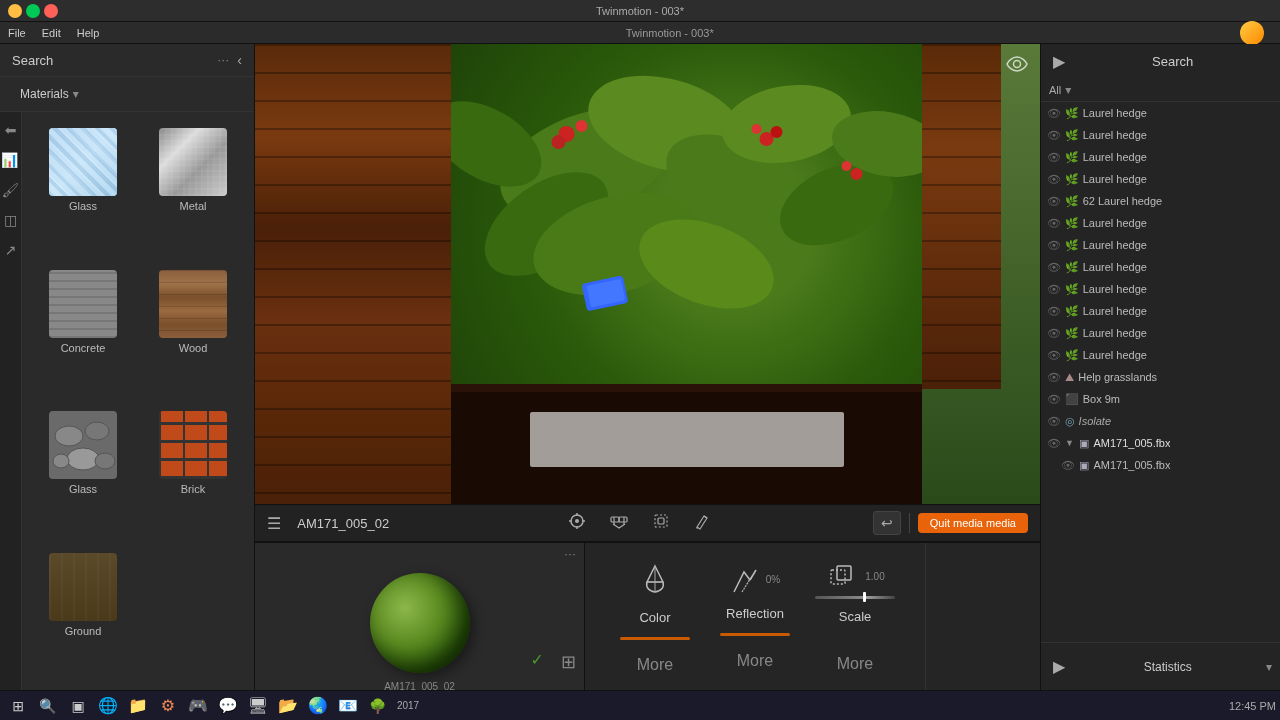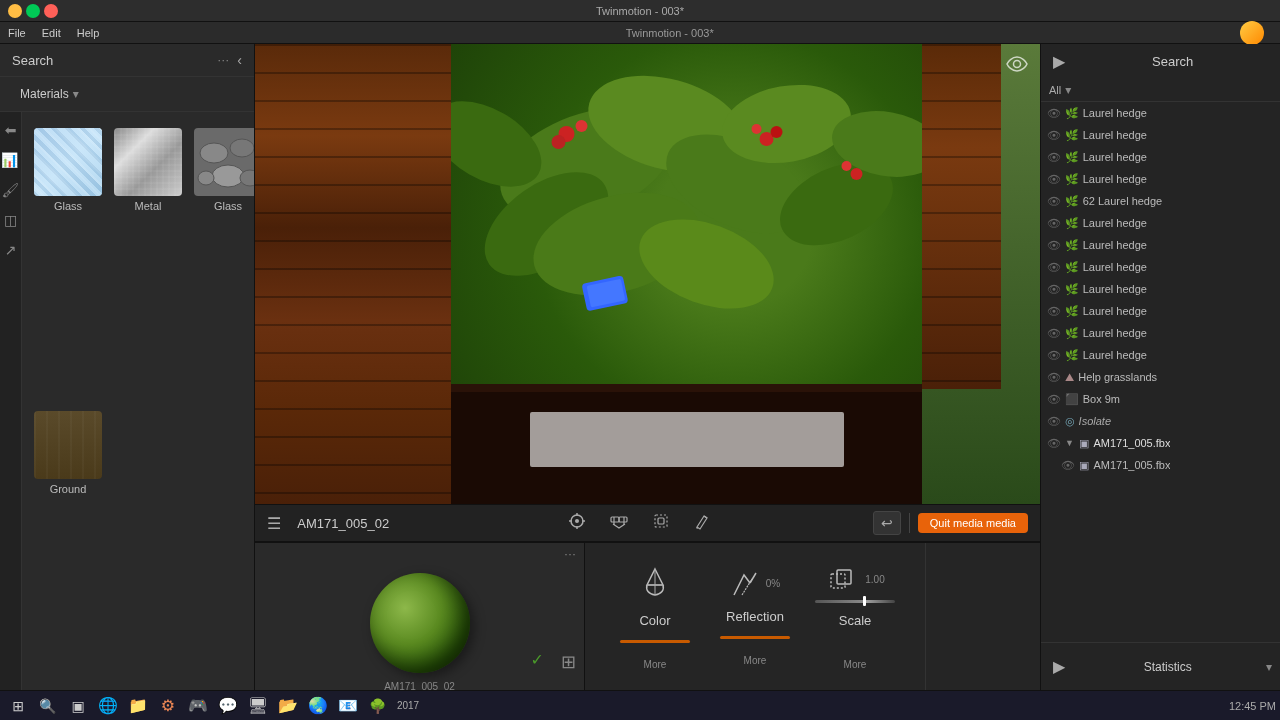--- a/index.html
+++ b/index.html
@@ -75,21 +75,21 @@
       padding: 6px 12px;
       display: flex;
       align-items: center;
       gap: 4px;
       cursor: pointer;
     }
     #materials-dropdown span { color: #ccc; font-size: 12px; }
 
     #materials-grid {
       display: grid;
-      grid-template-columns: 1fr 1fr 1fr 1fr;
+      grid-template-columns: 1fr 1fr;
       gap: 4px;
       padding: 8px;
       overflow-y: auto;
       flex: 1;
     }
 
     .material-item {
       display: flex;
       flex-direction: column;
       align-items: center;
@@ -397,21 +397,21 @@
 
     .prop-bar {
       width: 100%;
       height: 3px;
       background: #c85a00;
       border-radius: 2px;
       margin-top: 4px;
     }
 
     .prop-more {
-      font-size: 10px;
+      font-size: 16px;
       color: #888;
       margin-top: 8px;
       cursor: pointer;
     }
 
     .prop-value {
       font-size: 10px;
       color: #888;
     }
 
@@ -650,21 +650,31 @@
           <span class="material-label">Glass</span>
         </div>
 
         <div class="material-item">
           <div class="material-thumb thumb-metal">
             <div class="thumb-metal-pattern"></div>
           </div>
           <span class="material-label">Metal</span>
         </div>
 
-
+        <div class="material-item">
+          <div class="material-thumb thumb-concrete"></div>
+          <span class="material-label">Concrete</span>
+        </div>
+
+        <div class="material-item">
+          <div class="material-thumb thumb-wood">
+            <div style="width:100%;height:100%;background:repeating-linear-gradient(180deg,rgba(0,0,0,0.15) 0px,rgba(0,0,0,0.15) 1px,transparent 1px,transparent 12px)"></div>
+          </div>
+          <span class="material-label">Wood</span>
+        </div>
 
         <div class="material-item">
           <div class="material-thumb" style="background:#6a6a6a; position:relative; overflow:hidden">
             <svg width="68" height="68" viewBox="0 0 68 68" xmlns="http://www.w3.org/2000/svg">
               <ellipse cx="20" cy="25" rx="14" ry="10" fill="#888" stroke="#555" stroke-width="1"></ellipse>
               <ellipse cx="48" cy="20" rx="12" ry="9" fill="#777" stroke="#555" stroke-width="1"></ellipse>
               <ellipse cx="34" cy="48" rx="16" ry="11" fill="#999" stroke="#555" stroke-width="1"></ellipse>
               <ellipse cx="12" cy="50" rx="8" ry="7" fill="#848" stroke="#555" stroke-width="1" style="fill:#888"></ellipse>
               <ellipse cx="56" cy="50" rx="10" ry="8" fill="#777" stroke="#555" stroke-width="1"></ellipse>
             </svg>

